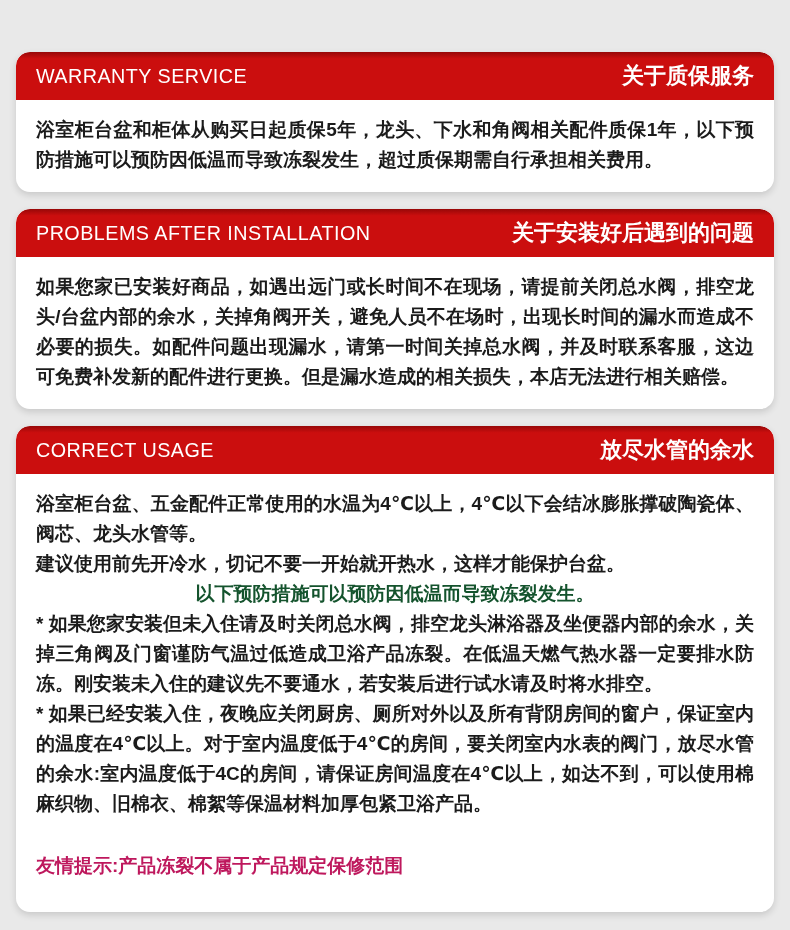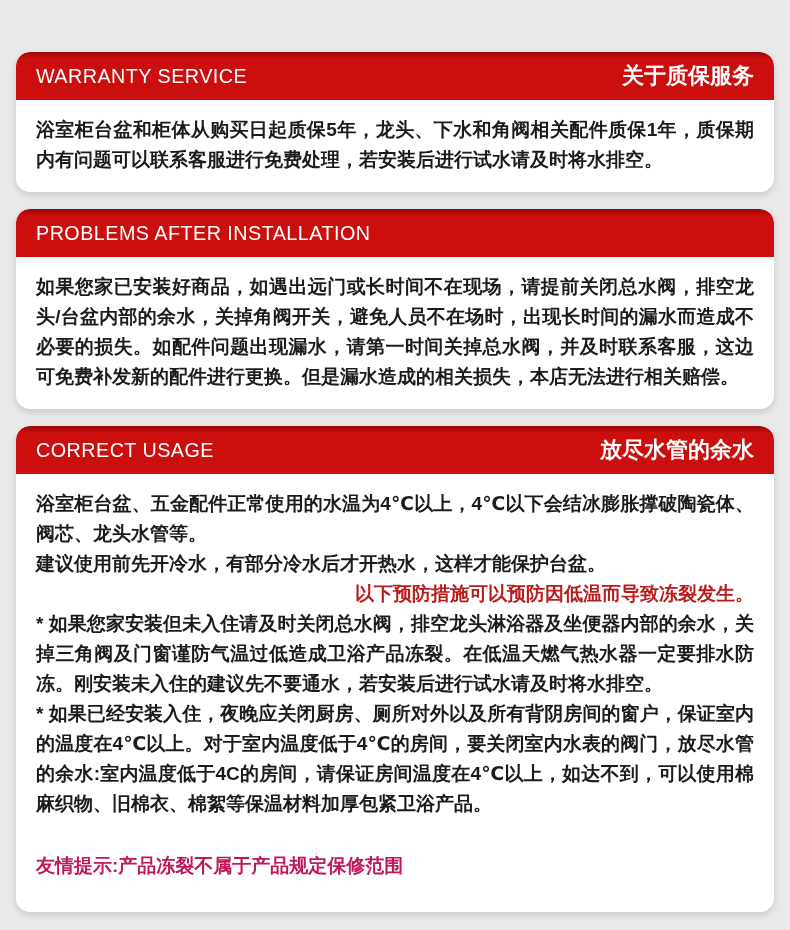--- a/index.html
+++ b/index.html
@@ -57,61 +57,62 @@
   }
   .card-body p {
     margin: 0;
     font-size: 19px;
     line-height: 30px;
     font-weight: 700;
     color: #1b1b1b;
     text-align: justify;
   }
   .card-body p.highlight {
-    color: #b91c1c;
-    text-align: right;
+    color: #14532d;
+    text-align: center;
   }
   .card-body p.note {
     color: #be185d;
     margin-top: 32px;
     margin-bottom: 14px;
   }
 </style>
 </head>
 <body>
 
 <div class="page">
 
   <div class="card">
     <div class="card-header">
       <span class="title-en">WARRANTY SERVICE</span>
       <span class="title-zh">关于质保服务</span>
     </div>
     <div class="card-body">
-      <p>浴室柜台盆和柜体从购买日起质保5年，龙头、下水和角阀相关配件质保1年，质保期内有问题可以联系客服进行免费处理，若安装后进行试水请及时将水排空。</p>
+      <p>浴室柜台盆和柜体从购买日起质保5年，龙头、下水和角阀相关配件质保1年，以下预防措施可以预防因低温而导致冻裂发生，超过质保期需自行承担相关费用。</p>
     </div>
   </div>
 
   <div class="card">
     <div class="card-header">
       <span class="title-en">PROBLEMS AFTER INSTALLATION</span>
+      <span class="title-zh">关于安装好后遇到的问题</span>
     </div>
     <div class="card-body">
       <p>如果您家已安装好商品，如遇出远门或长时间不在现场，请提前关闭总水阀，排空龙头/台盆内部的余水，关掉角阀开关，避免人员不在场时，出现长时间的漏水而造成不必要的损失。如配件问题出现漏水，请第一时间关掉总水阀，并及时联系客服，这边可免费补发新的配件进行更换。但是漏水造成的相关损失，本店无法进行相关赔偿。</p>
     </div>
   </div>
 
   <div class="card">
     <div class="card-header">
       <span class="title-en">CORRECT USAGE</span>
       <span class="title-zh">放尽水管的余水</span>
     </div>
     <div class="card-body">
       <p>浴室柜台盆、五金配件正常使用的水温为4℃以上，4℃以下会结冰膨胀撑破陶瓷体、阀芯、龙头水管等。</p>
-      <p>建议使用前先开冷水，有部分冷水后才开热水，这样才能保护台盆。</p>
+      <p>建议使用前先开冷水，切记不要一开始就开热水，这样才能保护台盆。</p>
       <p class="highlight">以下预防措施可以预防因低温而导致冻裂发生。</p>
       <p>* 如果您家安装但未入住请及时关闭总水阀，排空龙头淋浴器及坐便器内部的余水，关掉三角阀及门窗谨防气温过低造成卫浴产品冻裂。在低温天燃气热水器一定要排水防冻。刚安装未入住的建议先不要通水，若安装后进行试水请及时将水排空。</p>
       <p>* 如果已经安装入住，夜晚应关闭厨房、厕所对外以及所有背阴房间的窗户，保证室内的温度在4℃以上。对于室内温度低于4℃的房间，要关闭室内水表的阀门，放尽水管的余水:室内温度低于4C的房间，请保证房间温度在4℃以上，如达不到，可以使用棉麻织物、旧棉衣、棉絮等保温材料加厚包紧卫浴产品。</p>
       <p class="note">友情提示:产品冻裂不属于产品规定保修范围</p>
     </div>
   </div>
 
 </div>
 
 </body></html>

